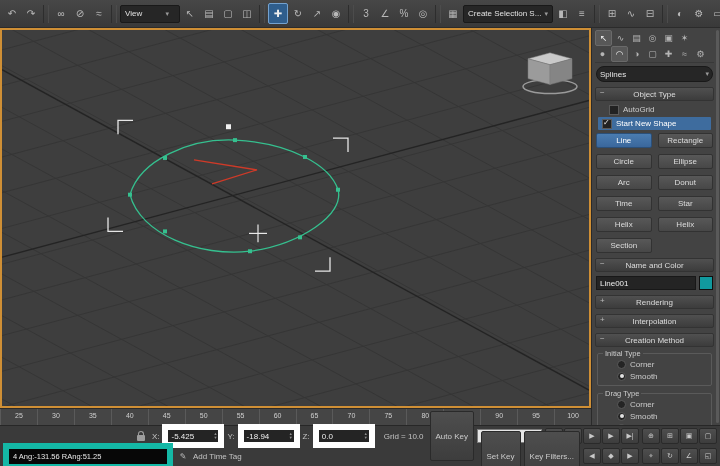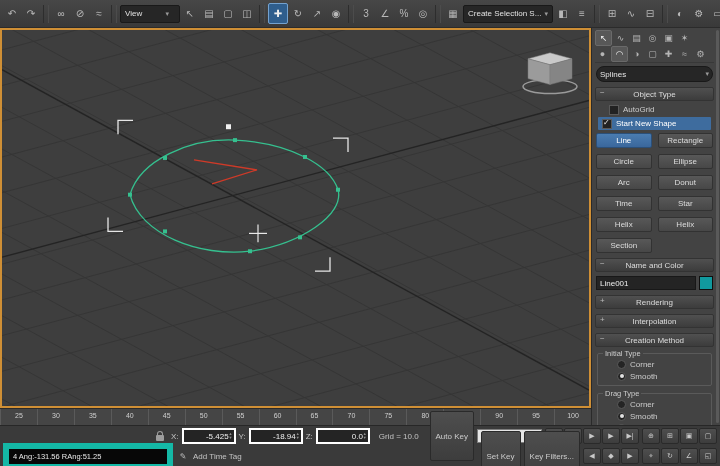--- a/index.html
+++ b/index.html
@@ -50,22 +50,22 @@
   .swatch{width:12px;height:12px;background:var(--swatch,#11999e);border:1px solid #101010;flex:none;}
   .group-box{border:1px solid #5a5a5a;border-radius:2px;margin:4px 2px 3px;padding:4px 3px 3px;position:relative;flex:none;}
   .group-label{position:absolute;top:-5px;left:5px;background:#434343;padding:0 2px;font-size:7.5px;color:#ccc;}
   .radio-row{display:flex;align-items:center;gap:4px;padding:1px 0 1px 16px;height:10px;}
   .radio{width:7px;height:7px;border-radius:50%;background:#242424;border:1px solid #5a5a5a;position:relative;flex:none;}
   .radio.sel::after{content:"";position:absolute;top:1.5px;left:1.5px;right:1.5px;bottom:1.5px;background:#e2e2e2;border-radius:50%;}
   
   .status{height:40px;flex:none;background:#3a3a3a;border-top:1px solid #272727;font-size:8px;}
   .sb-row{height:20px;display:flex;align-items:center;gap:3px;padding:0 3px;box-sizing:border-box;}
   .sb-label{color:#c3c3c3;white-space:nowrap;}
-  .coord-field{width:46px;height:12px;background:#242424;border:2px solid #ffffff;color:#eee;display:flex;align-items:center;
-               justify-content:flex-end;padding:0 1px 0 3px;flex:none;}
+  .coord-field{width:46px;height:12px;background:#242424;border:6px solid #ffffff;color:#eee;display:flex;align-items:center;
+               justify-content:space-between;padding:0 1px 0 3px;flex:none;}
   .spin{display:flex;flex-direction:column;font-size:4px;line-height:4px;color:#8d8d8d;}
   .sb-btn{height:14px;background:linear-gradient(#4e4e4e,#3d3d3d);border:1px solid #2a2a2a;border-radius:2px;color:#ccc;
           padding:17px 5px;display:flex;align-items:center;white-space:nowrap;flex:none;}
   .sel-dd{width:58px;height:12px;background:#e6e6e6;color:#111;border:1px solid #7d7d7d;display:flex;justify-content:space-between;
           align-items:center;padding:0 2px 0 3px;flex:none;}
   .sel-dd .dd-arr{color:#333;}
   .pb-btn{width:16px;height:14px;background:linear-gradient(#4e4e4e,#3d3d3d);border:1px solid #2a2a2a;border-radius:2px;
           color:#c9c9c9;font-size:7px;display:flex;align-items:center;justify-content:center;flex:none;}
   .readout{width:150px;height:15px;background:#070707;color:#e9e9e9;font-size:7.5px;display:flex;align-items:center;
            padding:0 4px;border:6px solid #14b8a6;flex:none;white-space:nowrap;overflow:hidden;}

